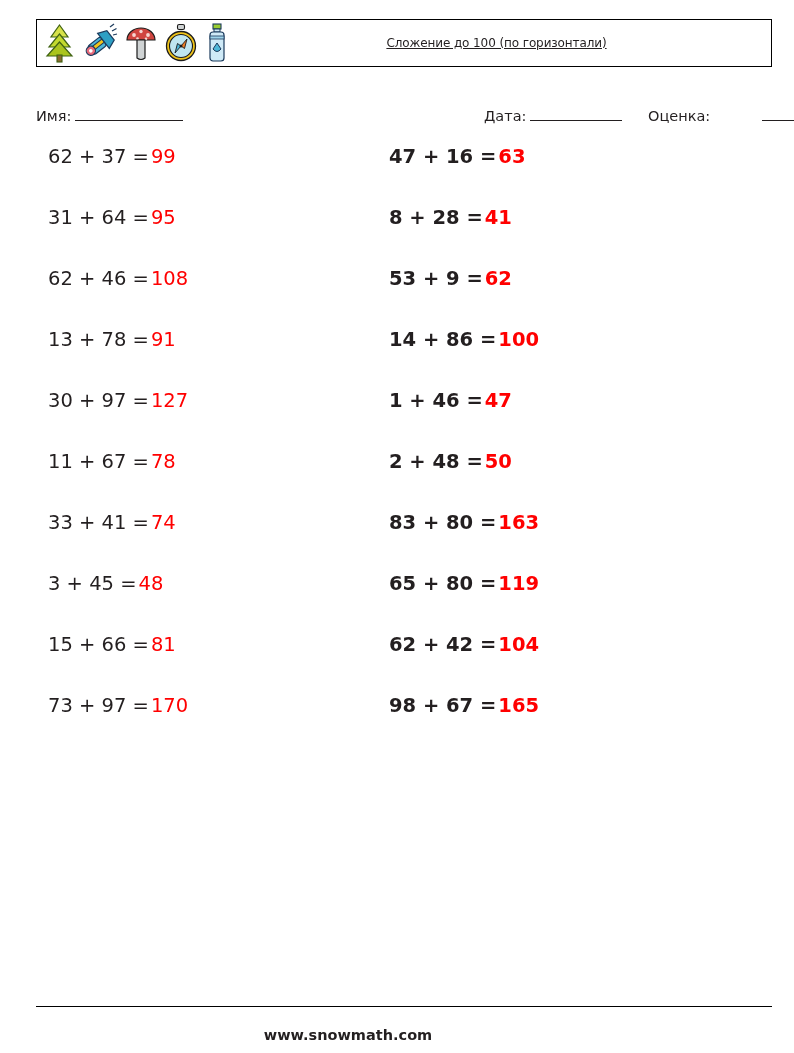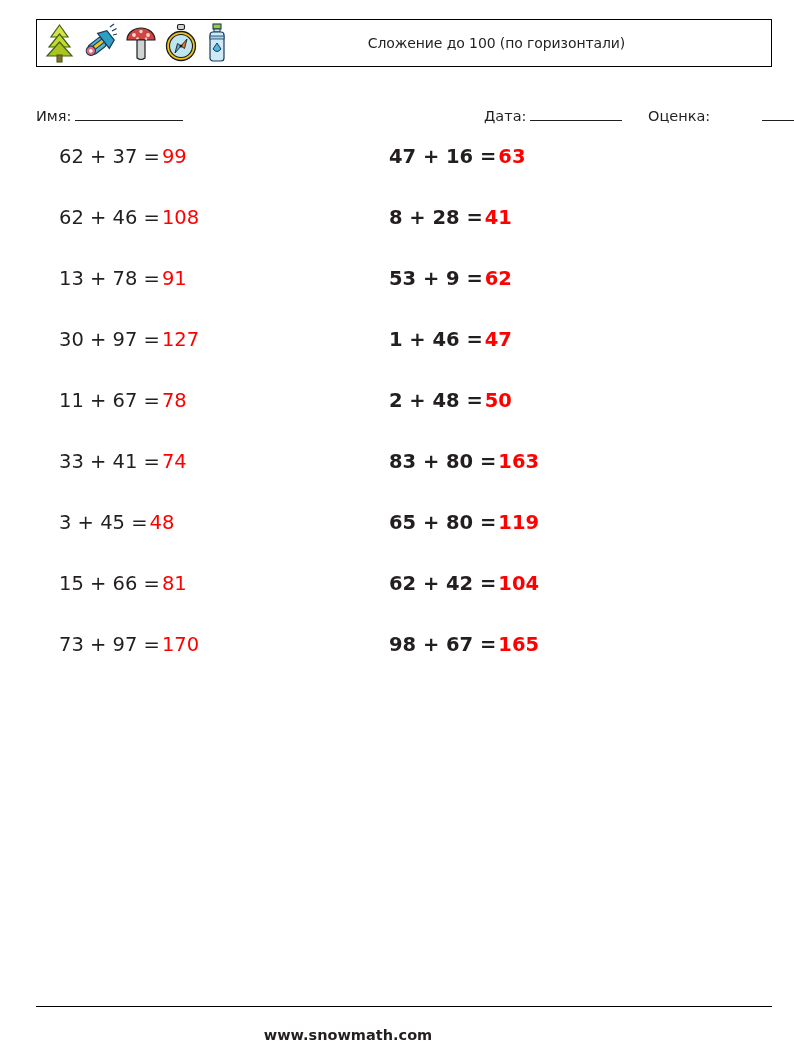--- a/index.html
+++ b/index.html
@@ -38,24 +38,25 @@
   .icon-strip svg { display: block; }
 
   .title-wrap {
     flex: 1;
     display: flex;
     align-items: center;
     justify-content: center;
     padding-right: 8px;
   }
   .title-text {
-    font-size: 14px;
+    font-size: 12px;
     letter-spacing: -0.1px;
     color: #231f20;
     white-space: nowrap;
+    text-decoration: underline;
   }
 
   
   .meta-row {
     position: absolute;
     left: 36px;
     top: 108px;
     width: 736px;
     height: 24px;
     font-size: 14.5px;
@@ -84,21 +85,21 @@
   .problems {
     position: absolute;
     left: 0px;
     top: 146px;
     width: 794px;
   }
   .p-col {
     position: absolute;
     top: 0;
   }
-  .col-left  { left: 59px; }
+  .col-left  { left: 48px; }
   .col-right { left: 389px; font-weight: bold; }
 
   .problem {
     height: 61px;
     font-size: 19.5px;
     line-height: 22px;
     white-space: nowrap;
     color: #231f20;
   }
   .p-expr { color: #231f20; }
@@ -217,20 +218,23 @@
 
 </div>
 
 <div class="problems">
 
   <div class="p-col col-left">
     <div class="problem">
       <span class="p-expr">62 + 37 =</span><span class="p-ans">99</span>
     </div>
     <div class="problem">
+      <span class="p-expr">31 + 64 =</span><span class="p-ans">95</span>
+    </div>
+    <div class="problem">
       <span class="p-expr">62 + 46 =</span><span class="p-ans">108</span>
     </div>
     <div class="problem">
       <span class="p-expr">13 + 78 =</span><span class="p-ans">91</span>
     </div>
     <div class="problem">
       <span class="p-expr">30 + 97 =</span><span class="p-ans">127</span>
     </div>
     <div class="problem">
       <span class="p-expr">11 + 67 =</span><span class="p-ans">78</span>
@@ -251,20 +255,23 @@
 
   <div class="p-col col-right">
     <div class="problem">
       <span class="p-expr">47 + 16 =</span><span class="p-ans">63</span>
     </div>
     <div class="problem">
       <span class="p-expr">8 + 28 =</span><span class="p-ans">41</span>
     </div>
     <div class="problem">
       <span class="p-expr">53 + 9 =</span><span class="p-ans">62</span>
+    </div>
+    <div class="problem">
+      <span class="p-expr">14 + 86 =</span><span class="p-ans">100</span>
     </div>
     <div class="problem">
       <span class="p-expr">1 + 46 =</span><span class="p-ans">47</span>
     </div>
     <div class="problem">
       <span class="p-expr">2 + 48 =</span><span class="p-ans">50</span>
     </div>
     <div class="problem">
       <span class="p-expr">83 + 80 =</span><span class="p-ans">163</span>
     </div>

